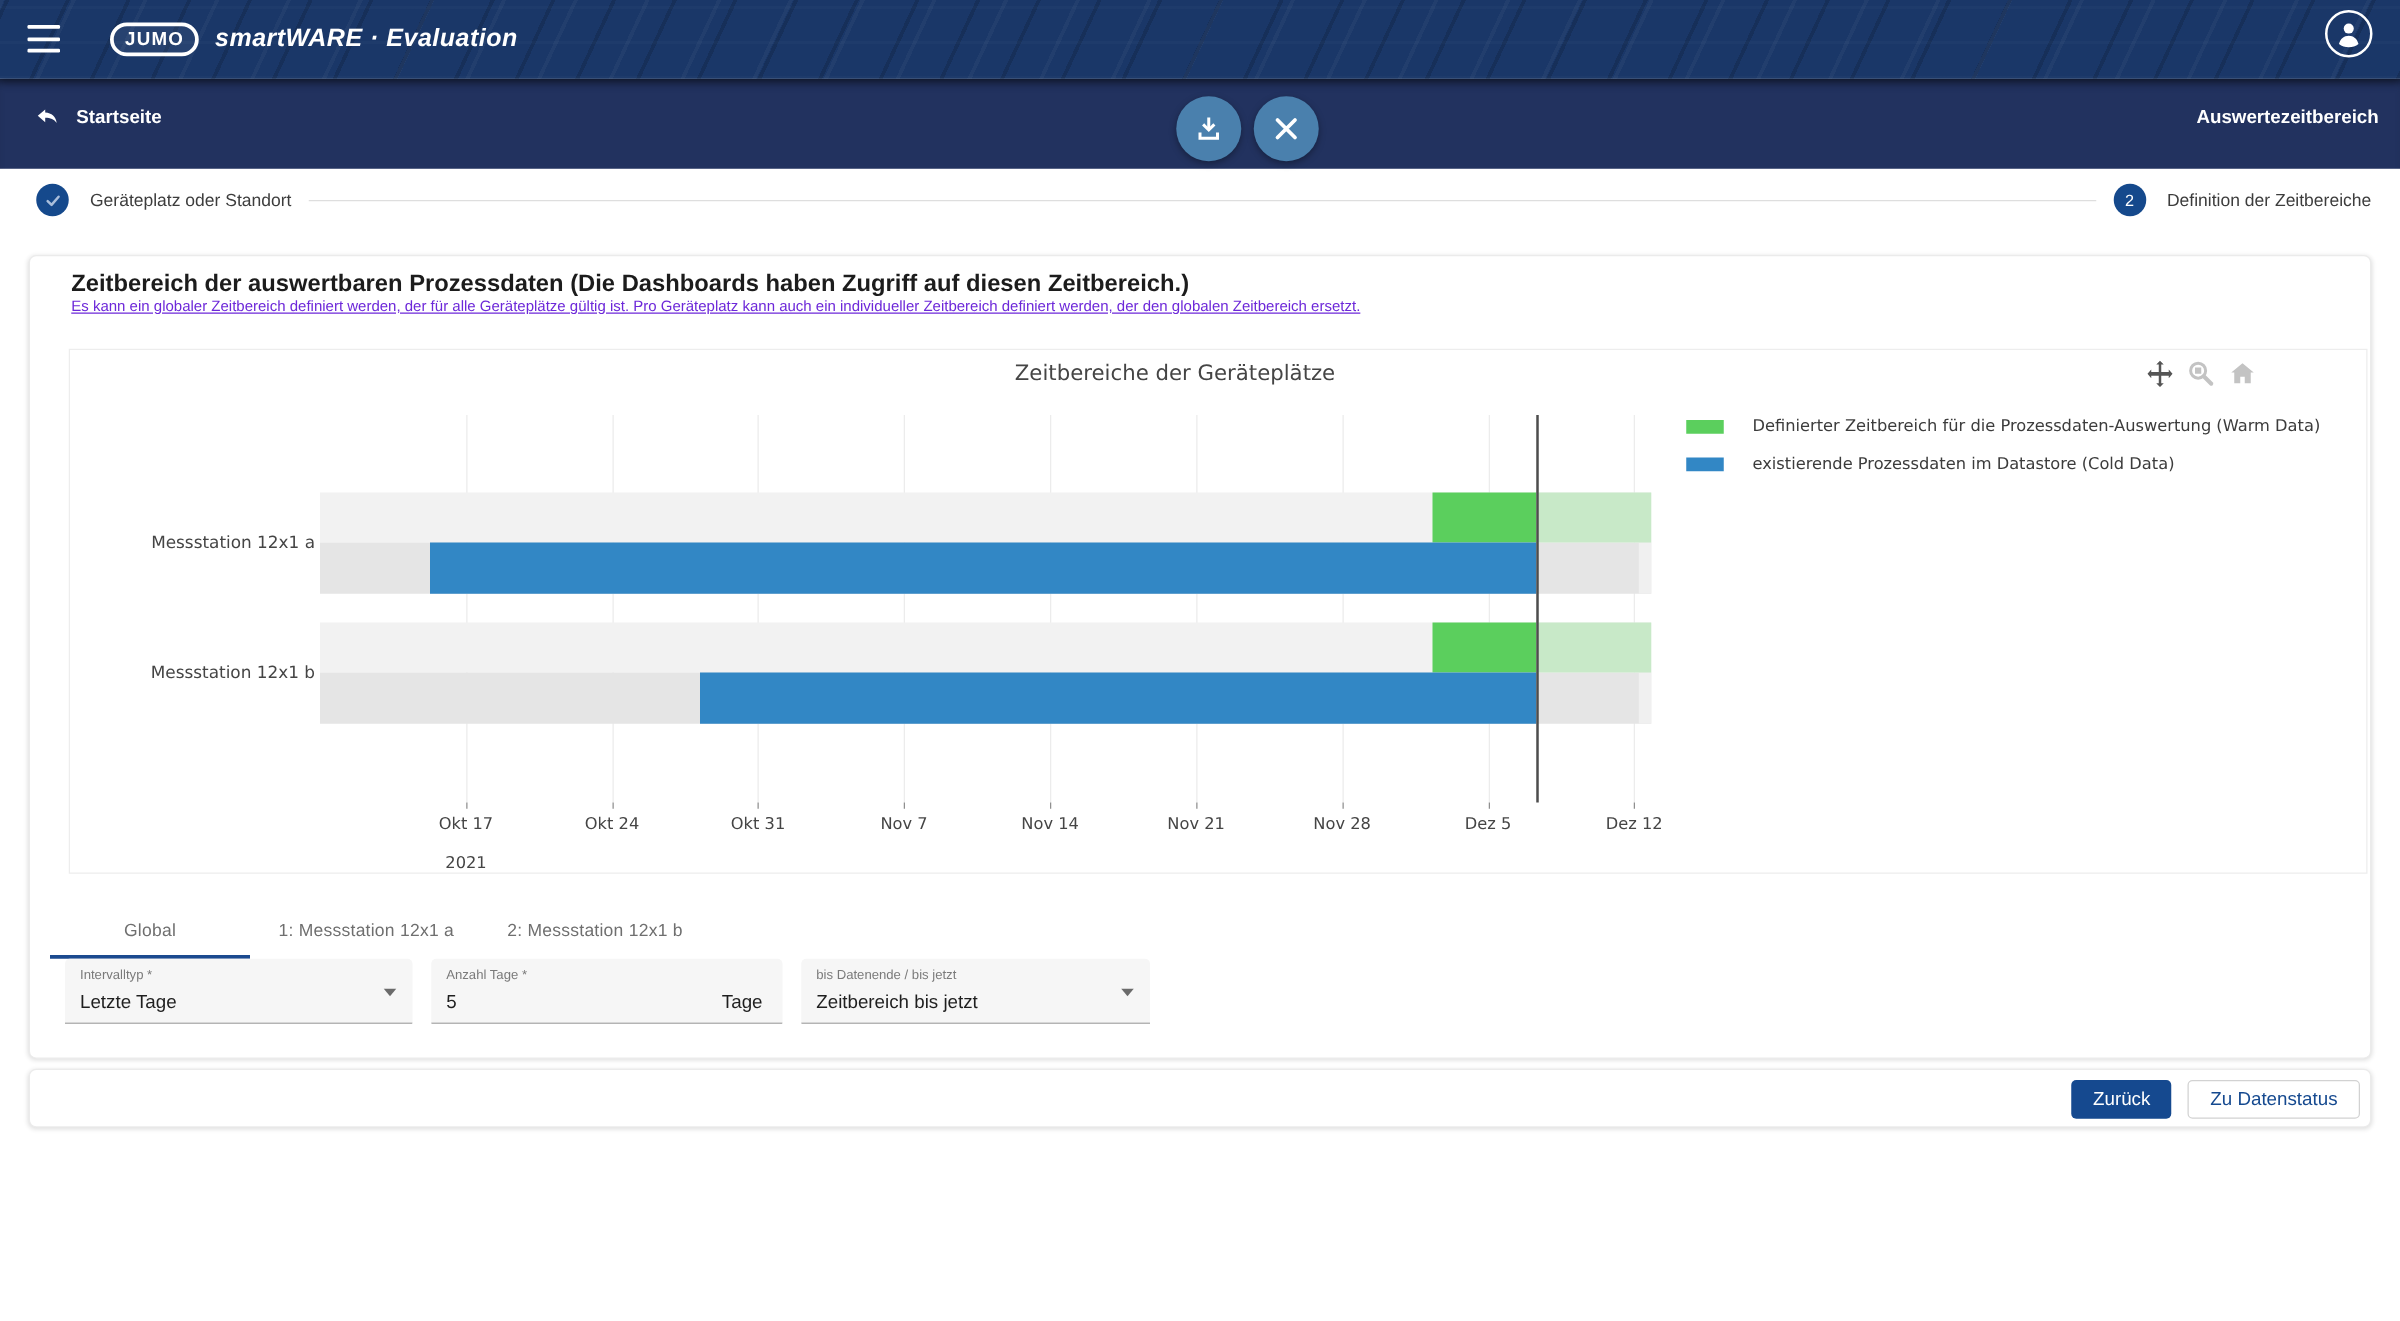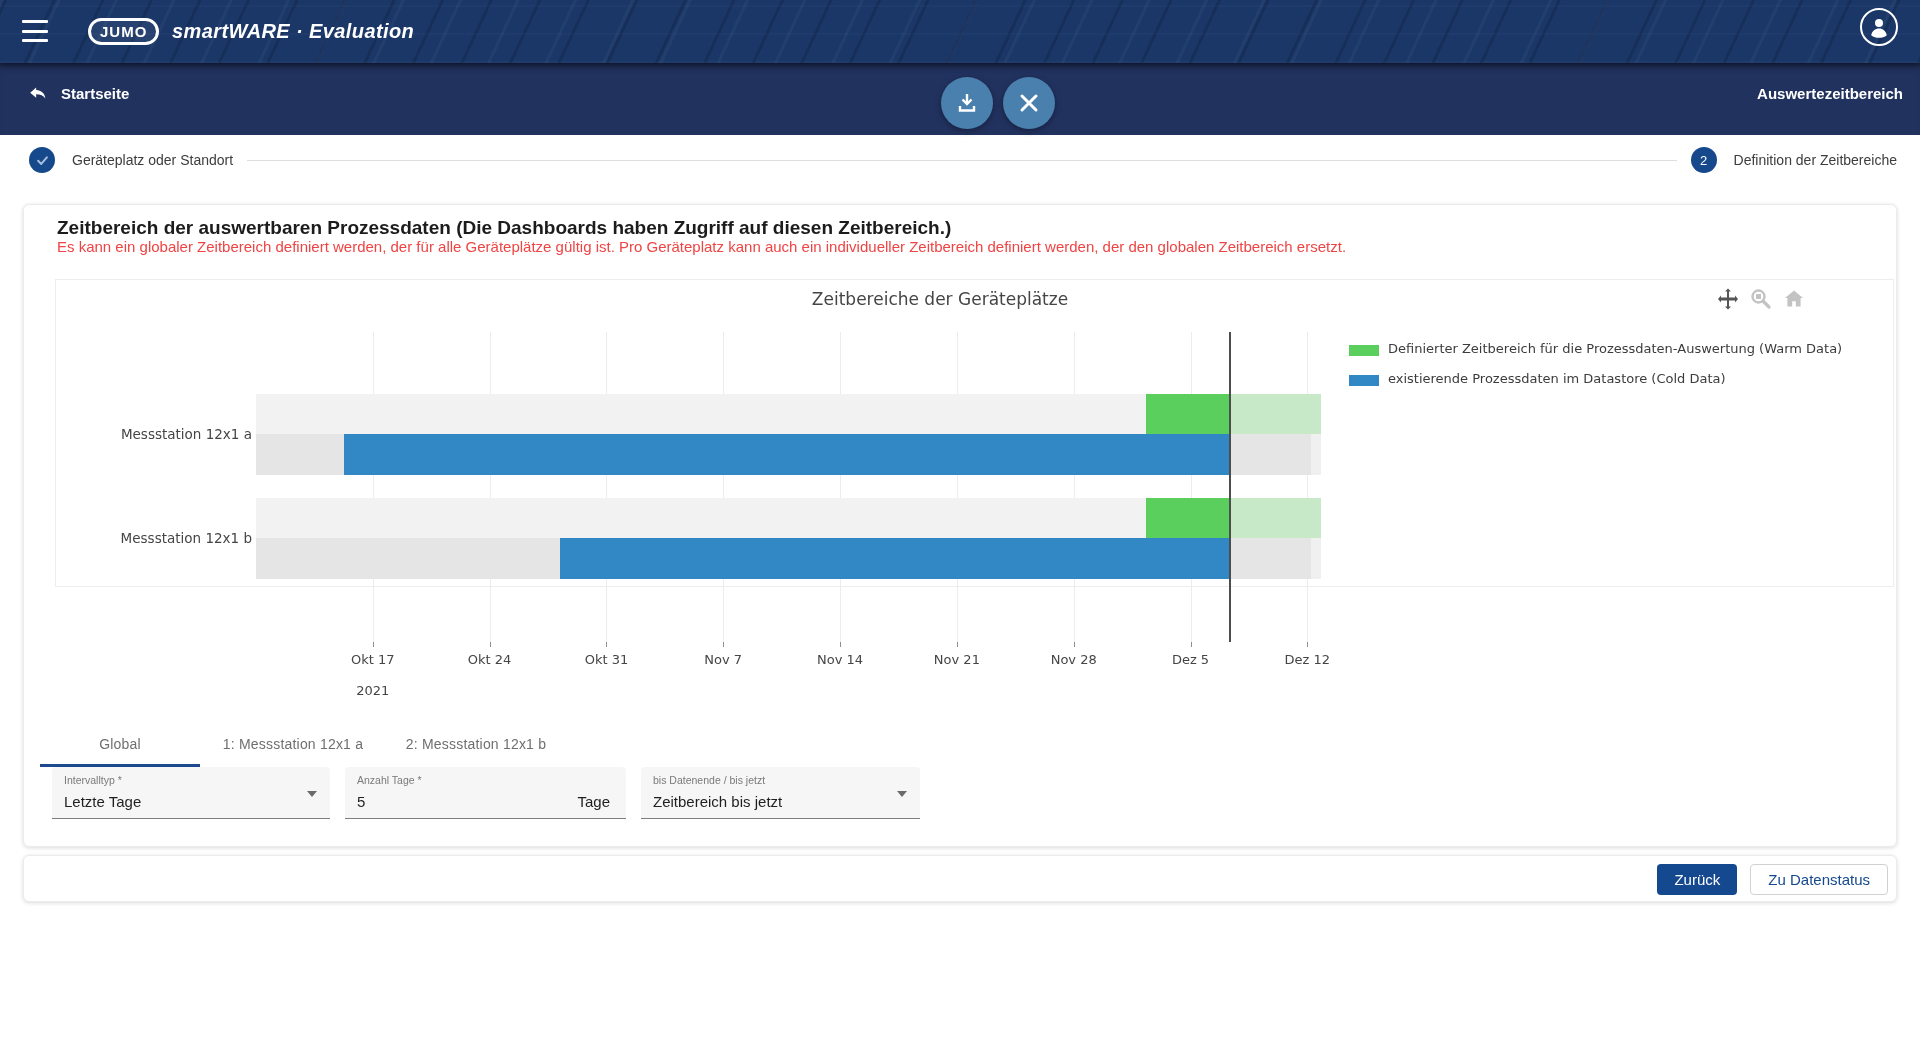--- a/index.html
+++ b/index.html
@@ -78,25 +78,25 @@
 
   
   .card {
     position:absolute; left:23px; width:1874px; background:#fff;
     border:1px solid #ebebeb; border-radius:6px; box-shadow:0 1px 4px rgba(0,0,0,.14);
   }
   .main-card { top:204px; height:643px; }
   .footer-card { top:855px; height:47px; }
 
   .intro-heading { position:absolute; left:33px; top:12px; font-size:19px; font-weight:bold; color:#1c1c1c; }
-  .intro-sub { position:absolute; left:33px; top:33px; font-size:15px; color:#ef4444; }
+  .intro-sub { position:absolute; left:33px; top:33px; font-size:12px; color:#6d28d9;text-decoration:underline; }
 
   
   .chart-panel {
-    position:absolute; left:31px; top:74px; width:1839px; height:308px;
+    position:absolute; left:31px; top:74px; width:1839px; height:420px;
     border:1px solid #ededed; background:#fff;
     font-family:"DejaVu Sans", sans-serif;
   }
   .chart-title {
     position:absolute; left:884px; top:9px; transform:translateX(-50%);
     font-size:17px; color:#454545; white-space:nowrap;
   }
   .chart-toolbar { position:absolute; right:86px; top:6px; display:flex; gap:7px; }
   .tool-btn { width:26px; height:26px; border:none; background:none; padding:0; cursor:pointer; display:flex; align-items:center; justify-content:center; }
   .tool-btn.active { color:#555; }
@@ -105,21 +105,21 @@
   .plot { position:absolute; inset:0; }
   .gridline { position:absolute; width:1px; background:#ececec; z-index:0; }
   .bar { position:absolute; z-index:1; }
   .now-line { position:absolute; width:2px; z-index:4; }
   .tickmark { position:absolute; width:1px; height:5px; background:#8f8f8f; z-index:2; }
   .tick-label { position:absolute; transform:translateX(-50%); text-align:center; font-size:13px; color:#454545; white-space:nowrap; z-index:2; }
   .tick-year { font-size:13px; color:#454545; margin-top:16px; }
   .row-label { position:absolute; width:196px; text-align:right; font-size:13.5px; color:#454545; line-height:18px; z-index:2; }
 
   .legend { position:absolute; left:1293px; top:46px; z-index:3; }
-  .legend-item { display:flex; align-items:flex-end; gap:9px; height:30px; cursor:pointer; }
+  .legend-item { display:flex; align-items:center; gap:23px; height:30px; cursor:pointer; }
   .legend-swatch { width:30px; height:11px; flex:0 0 auto; }
   .legend-label { font-size:13px; color:#3c3c3c; white-space:nowrap; }
 
   
   .tabs { position:absolute; left:16px; top:516px; height:46px; display:flex; }
   .tab {
     position:relative; height:100%; display:flex; align-items:center; justify-content:center;
     font-size:14px; color:#6f6f6f; letter-spacing:.2px; cursor:pointer; white-space:nowrap;
   }
   .tab.active::after {

